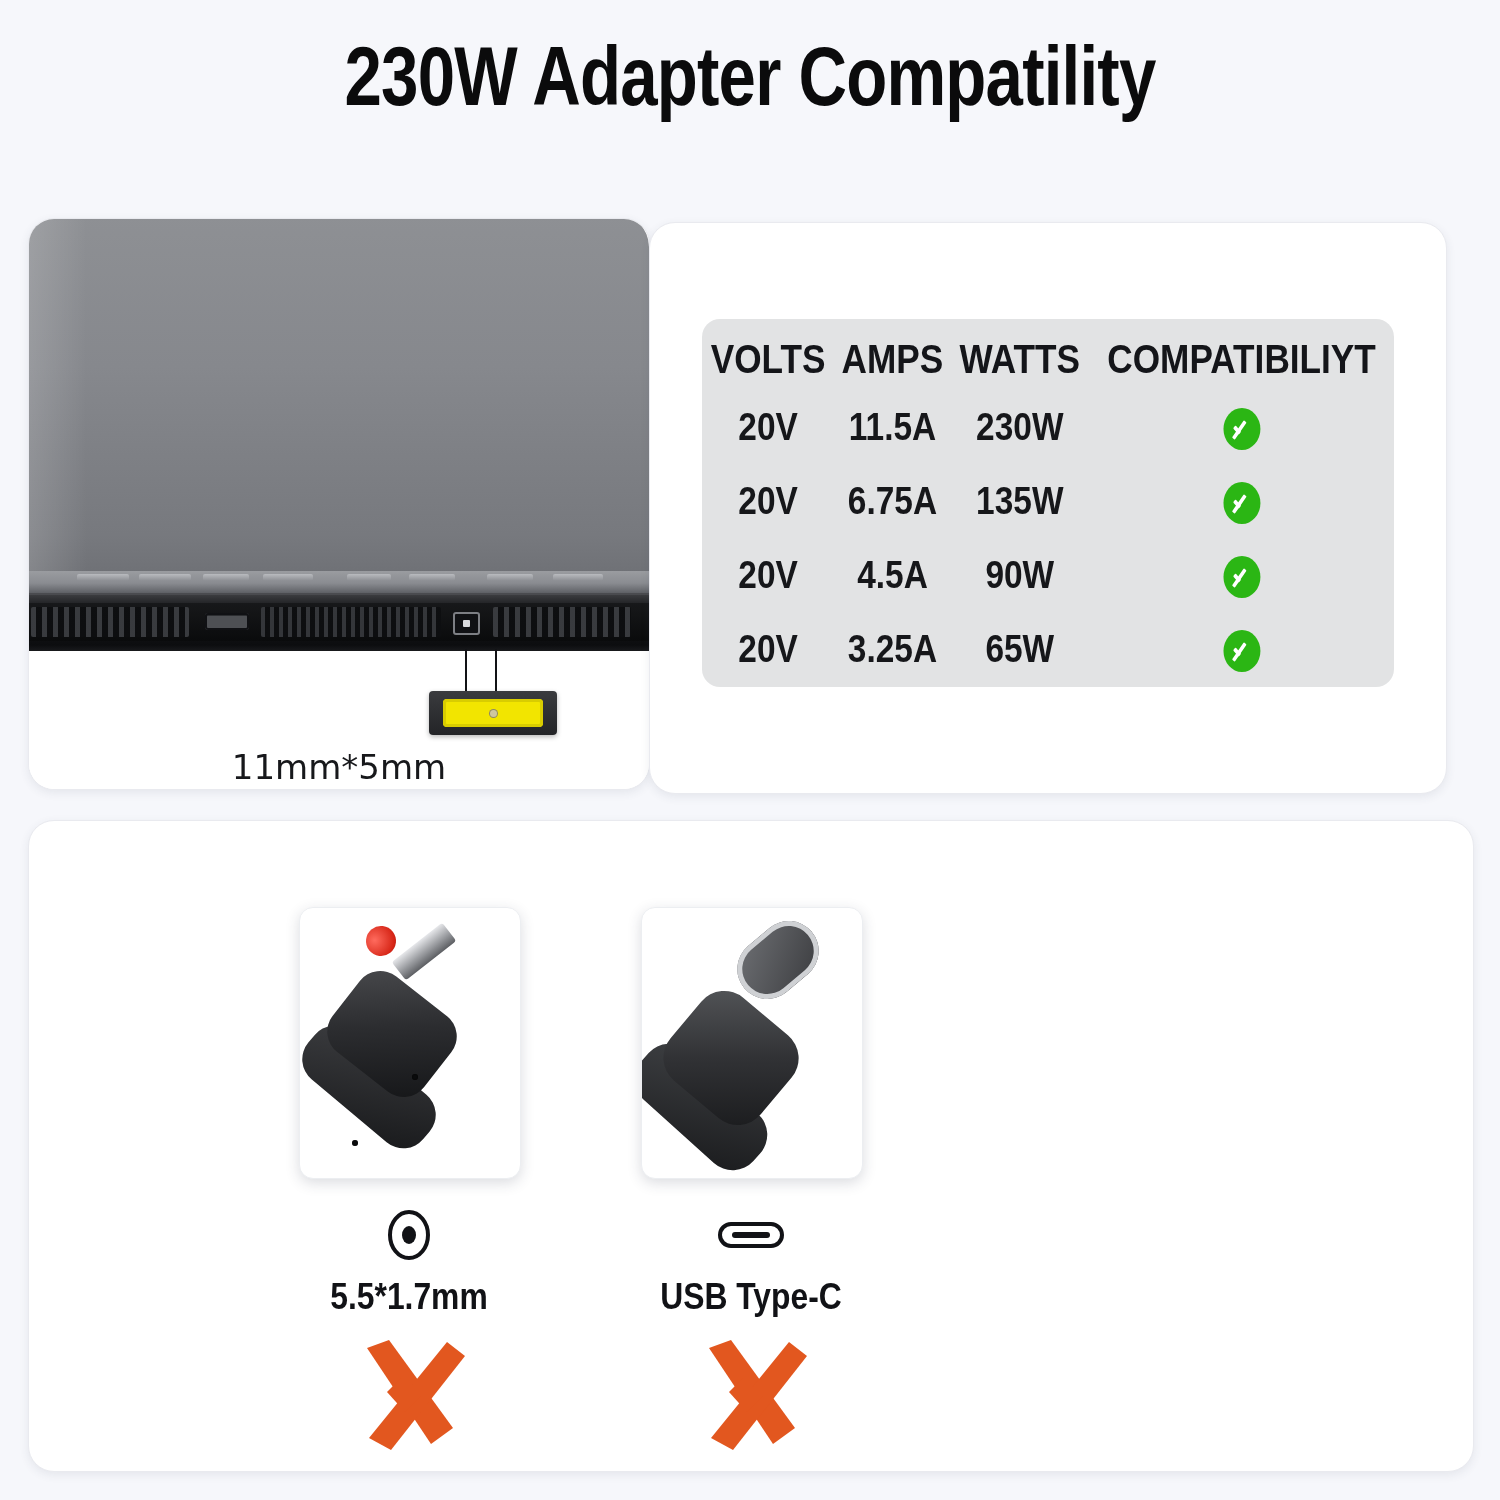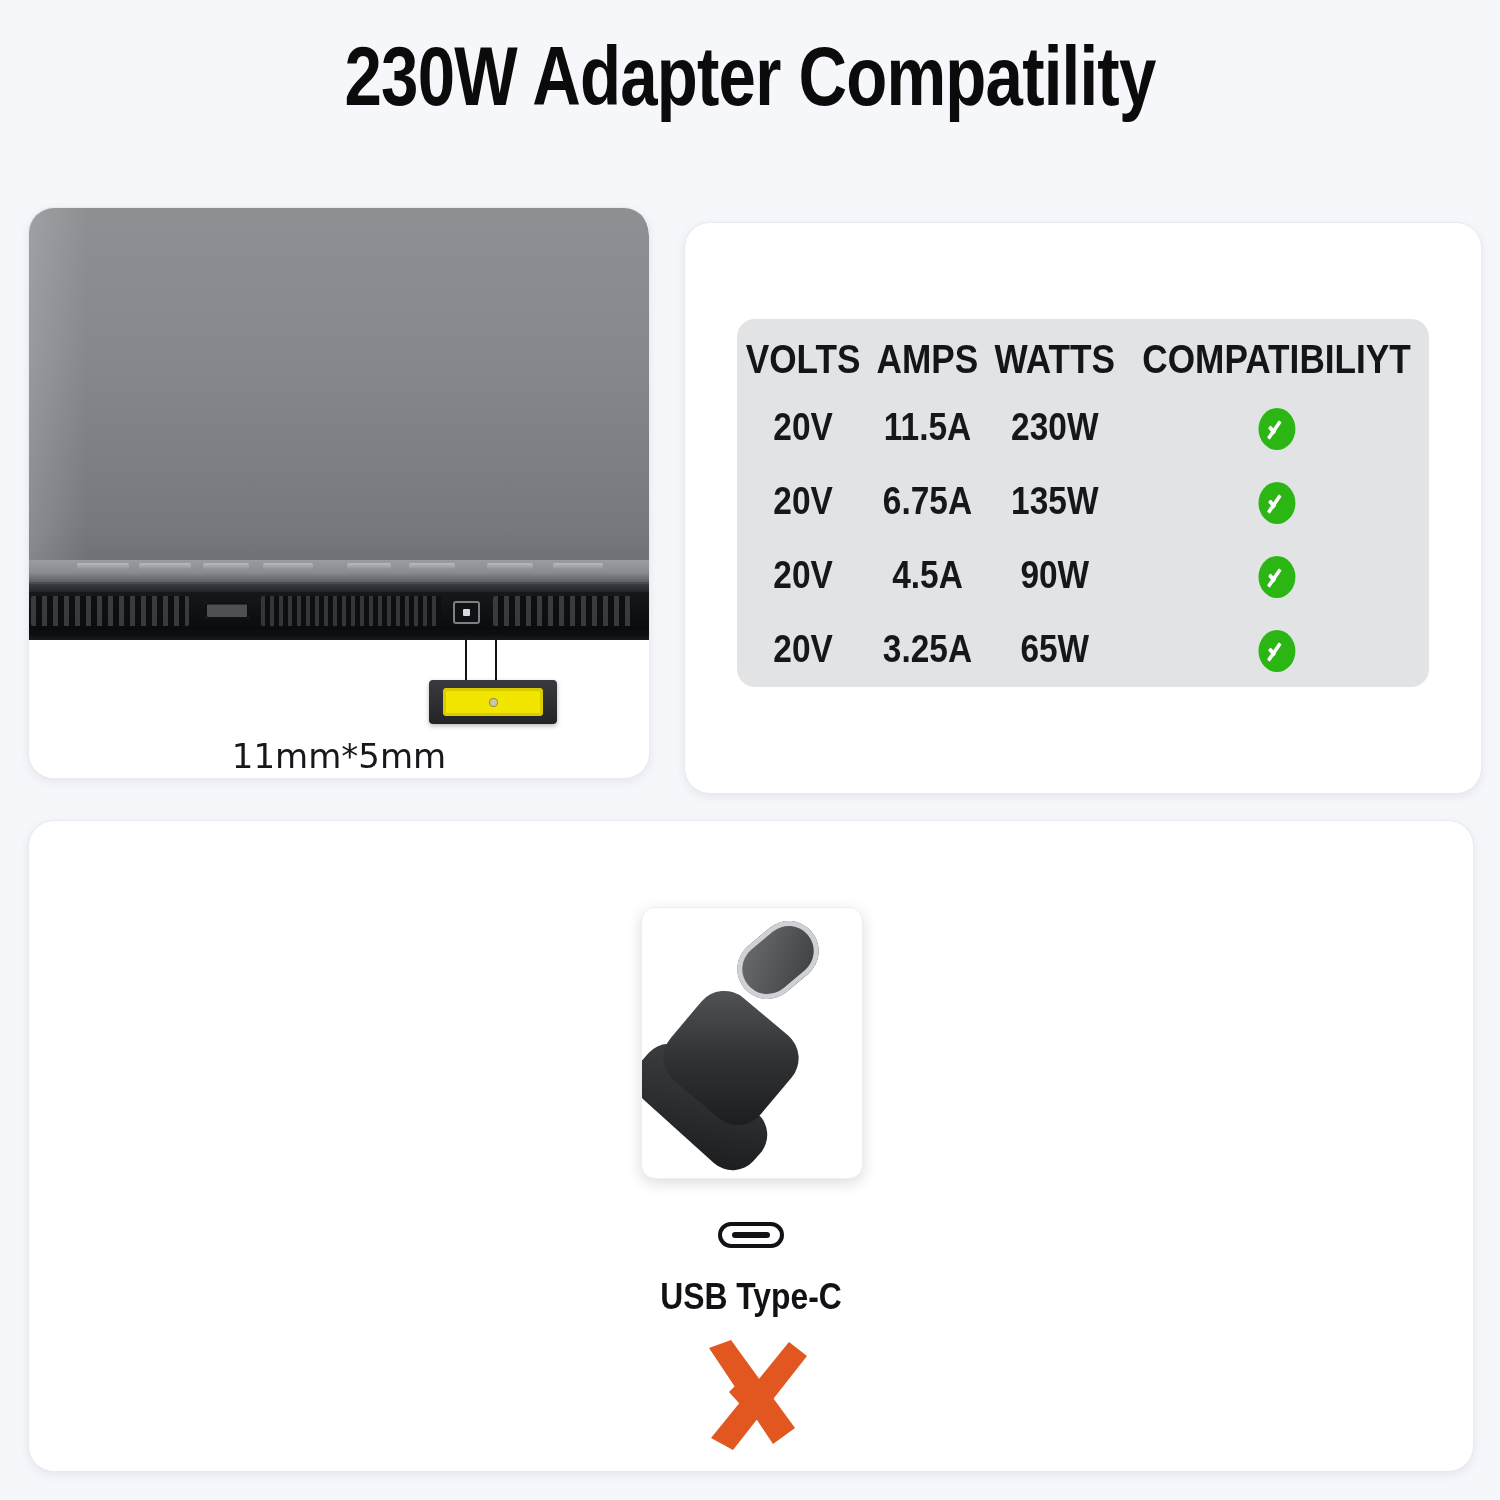--- a/index.html
+++ b/index.html
@@ -29,21 +29,21 @@
   .panel{
     position:absolute;
     background:#ffffff;
     border-radius:26px;
     border:1px solid #e9eaef;
     box-shadow:0 3px 10px rgba(60,64,90,.09);
     overflow:hidden;
   }
 
   
-  #panelLaptop{left:28px;top:207px;width:620px;height:570px;}
+  #panelLaptop{left:28px;top:218px;width:620px;height:570px;}
   .lap-wrap{position:absolute;left:0;top:0;width:620px;height:570px;}
   .lid{
     position:absolute;left:-12px;top:-6px;width:632px;height:366px;
     border-radius:0 34px 0 0;
     background:
       linear-gradient(180deg,#8e9094 0%,#86888d 42%,#77797e 88%,#6e7075 100%);
   }
   .lid:after{ 
     content:"";position:absolute;left:0;top:0;width:70px;height:100%;
     background:linear-gradient(90deg,rgba(255,255,255,.18),rgba(255,255,255,0));
@@ -107,21 +107,21 @@
     margin:-3.5px 0 0 -3.5px;border-radius:50%;
     background:#cfc7a0;box-shadow:0 0 0 1px #8d8768;
   }
   .size-label{
     position:absolute;width:100%;text-align:center;
     font-size:34px;color:#17181b;
     font-family:"DejaVu Sans", sans-serif;
   }
 
   
-  #panelTable{left:684px;top:222px;width:796px;height:570px;}
+  #panelTable{left:649px;top:222px;width:796px;height:570px;}
   .tablecard{
     position:absolute;left:52px;top:96px;width:692px;height:368px;
     background:#e2e3e4;border-radius:18px;
   }
   table.spec{
     position:absolute;left:0;top:0;width:692px;height:368px;
     border-collapse:collapse;
   }
   table.spec th{
     font-family:"Liberation Sans", sans-serif;
@@ -329,39 +329,66 @@
           <td>65W</td>
           <td><span class="tick"></span></td>
         </tr>
       </tbody>
     </table>
   </div>
 </div>
 
 <div class="panel" id="panelTips">
 
-
-  <div class="tipcol" style="left:512px;">
+  <div class="tipcol" style="left:170px;">
     <div class="tipframe">
-      <div class="c-cable"></div>
-      <div class="c-body"></div>
-      <div class="c-head"></div>
+      <div class="bar-cable"></div>
+      <div class="bar-body"></div>
+      <div class="bar-shaft"></div>
+      <div class="bar-red"></div>
+      <div class="bar-dot" style="left:112px;top:166px;"></div>
+      <div class="bar-dot" style="left:52px;top:232px;"></div>
     </div>
 
     <div class="tip-icon">
       <svg class="glyph" viewBox="0 0 90 58">
-        <rect x="14" y="18" width="62" height="22" rx="11" ry="11" fill="#fff" stroke="#111216" stroke-width="4"></rect>
-        <rect x="26" y="26" width="38" height="6" rx="3" fill="#111216"></rect>
+        <ellipse cx="45" cy="29" rx="19" ry="23" fill="#fff" stroke="#111216" stroke-width="4"></ellipse>
+        <ellipse cx="45" cy="29" rx="7" ry="9" fill="#111216"></ellipse>
       </svg>
     </div>
 
-    <div class="tip-label">USB Type-C</div>
+    <div class="tip-label">5.5*1.7mm</div>
 
     <div class="verdict">
       <svg class="glyph" viewBox="0 0 124 124">
         <path d="M20 22 L42 14 L106 102 L84 118 Z" fill="#e2571f"></path>
         <path d="M100 16 L118 30 L44 124 L22 112 Z" fill="#e2571f"></path>
         <path d="M54 52 L74 70 L58 86 L40 66 Z" fill="#e2571f"></path>
       </svg>
     </div>
   </div>
 
+  <div class="tipcol" style="left:512px;">
+    <div class="tipframe">
+      <div class="c-cable"></div>
+      <div class="c-body"></div>
+      <div class="c-head"></div>
+    </div>
+
+    <div class="tip-icon">
+      <svg class="glyph" viewBox="0 0 90 58">
+        <rect x="14" y="18" width="62" height="22" rx="11" ry="11" fill="#fff" stroke="#111216" stroke-width="4"></rect>
+        <rect x="26" y="26" width="38" height="6" rx="3" fill="#111216"></rect>
+      </svg>
+    </div>
+
+    <div class="tip-label">USB Type-C</div>
+
+    <div class="verdict">
+      <svg class="glyph" viewBox="0 0 124 124">
+        <path d="M20 22 L42 14 L106 102 L84 118 Z" fill="#e2571f"></path>
+        <path d="M100 16 L118 30 L44 124 L22 112 Z" fill="#e2571f"></path>
+        <path d="M54 52 L74 70 L58 86 L40 66 Z" fill="#e2571f"></path>
+      </svg>
+    </div>
+  </div>
+
 </div>
 
 </body></html>

